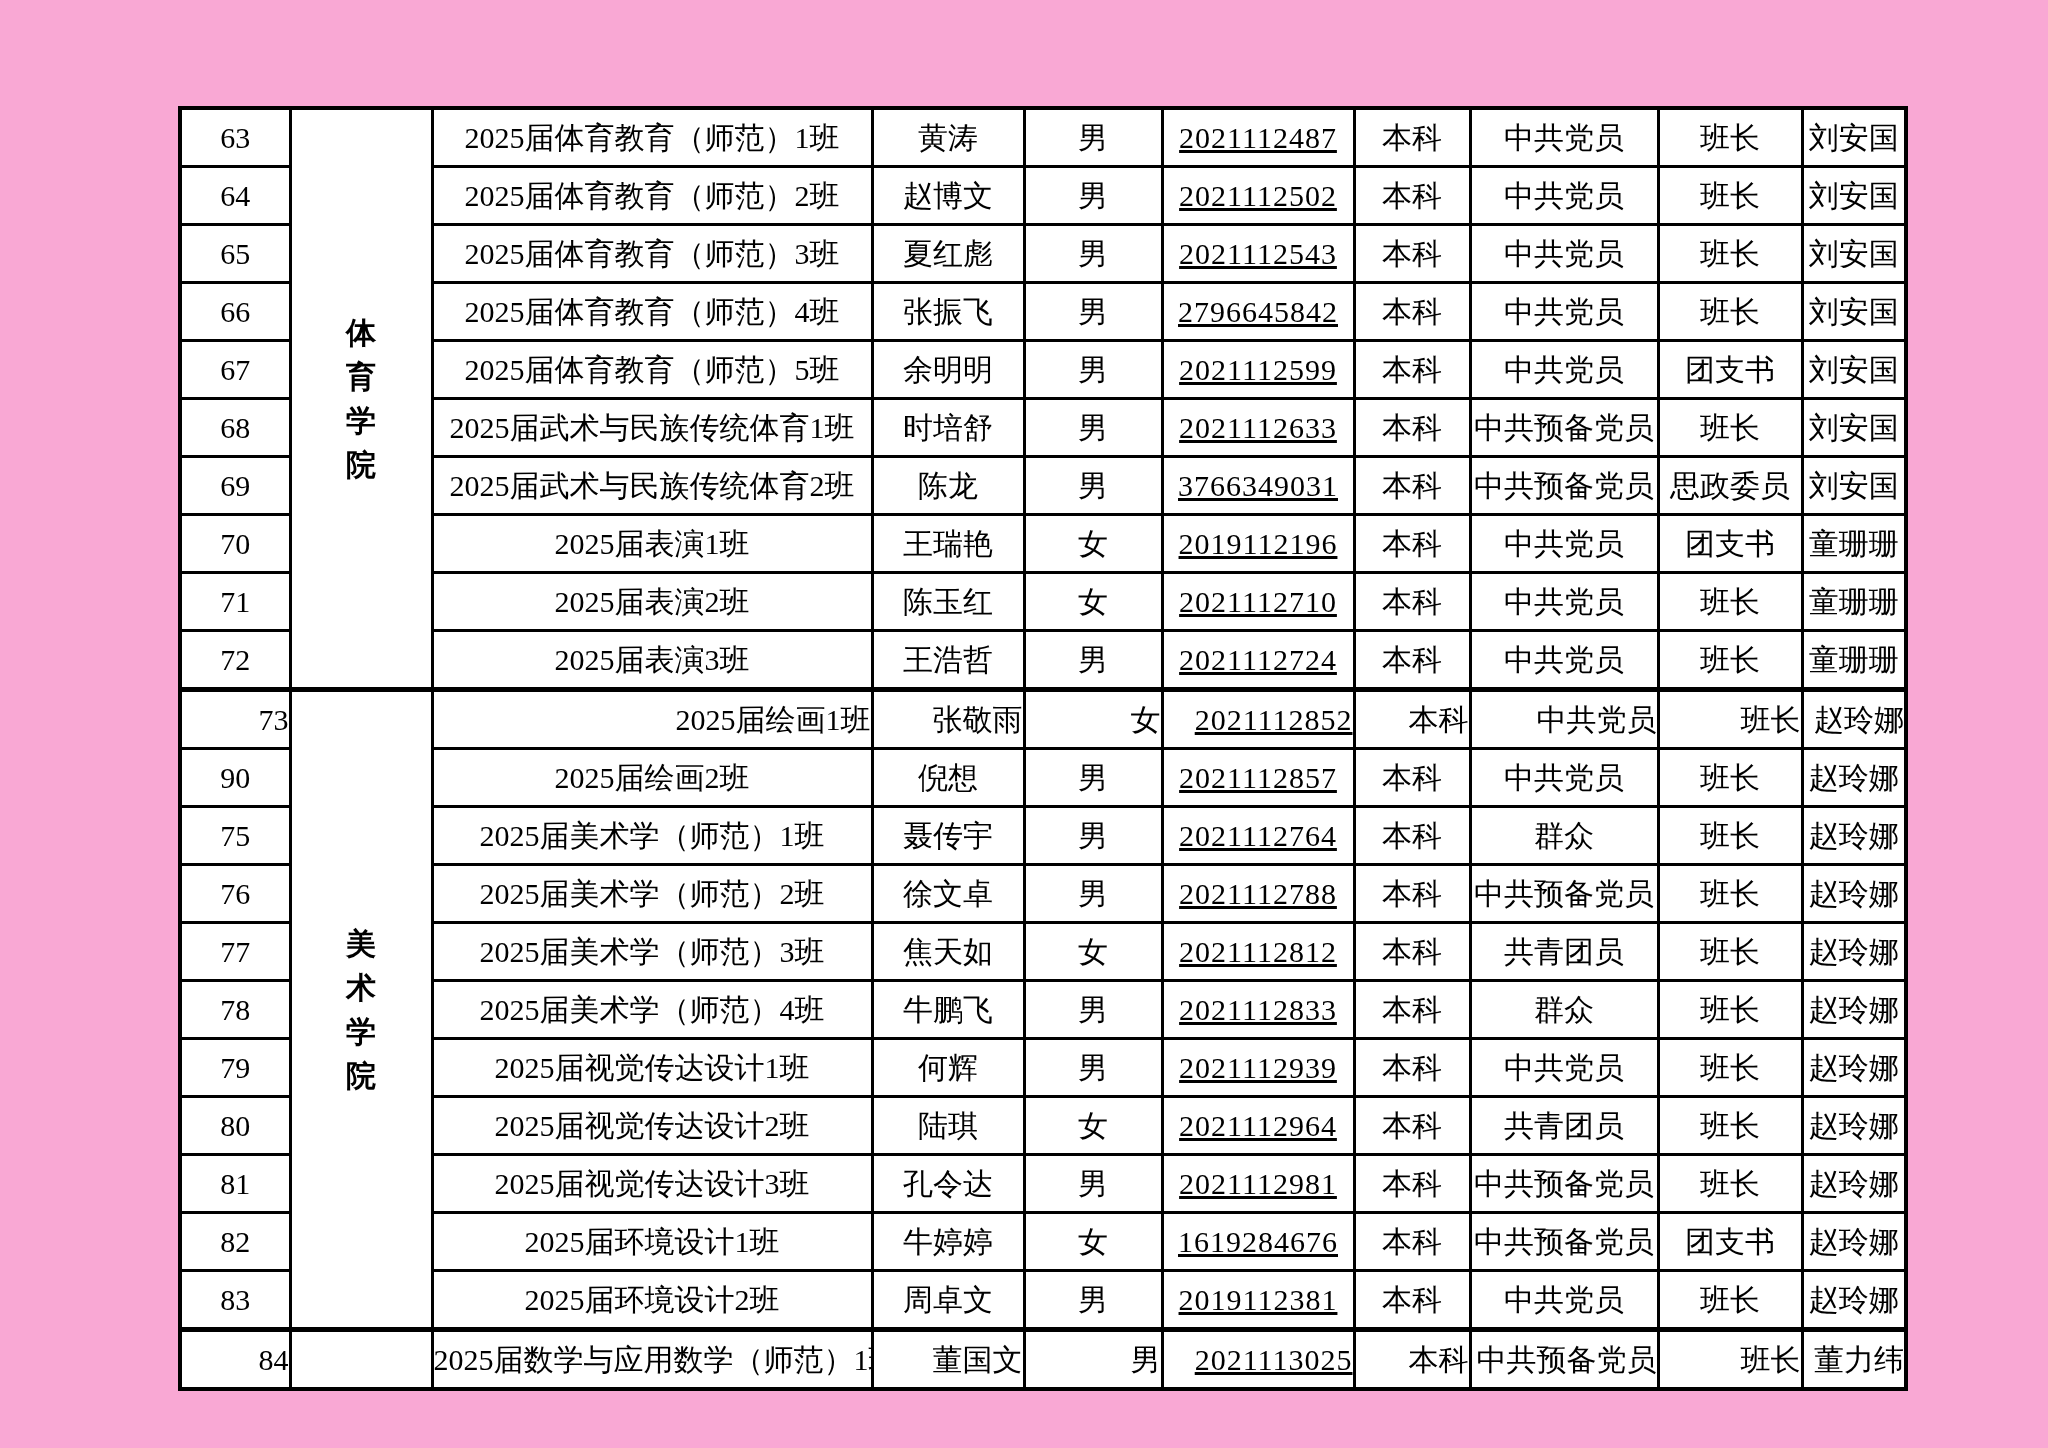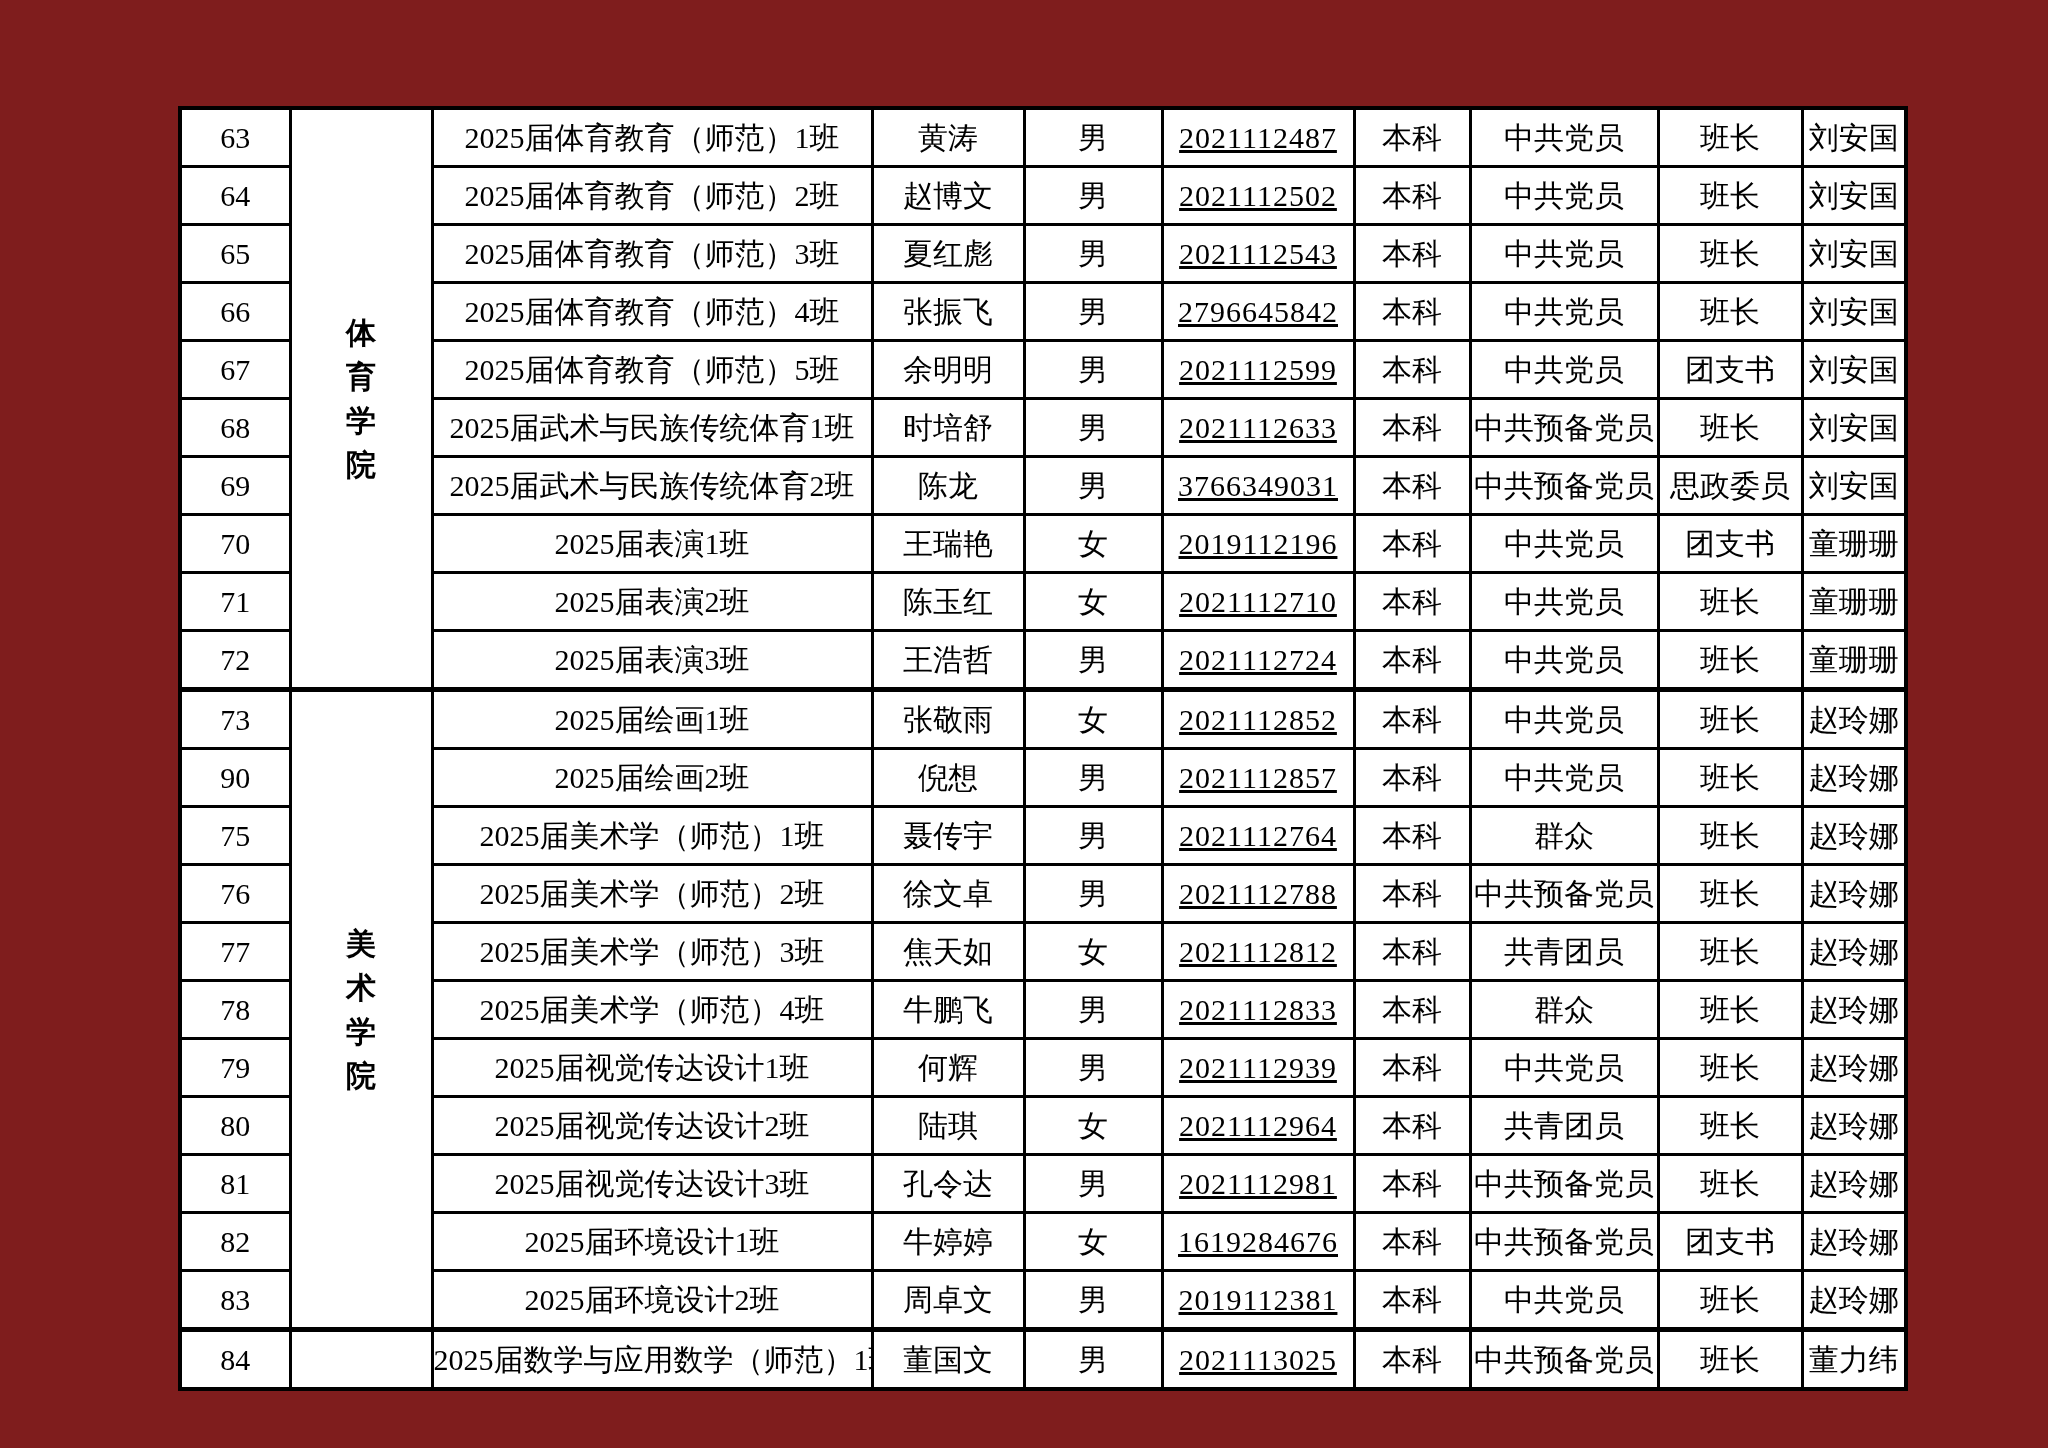--- a/index.html
+++ b/index.html
@@ -4,21 +4,21 @@
 <style>
   html,body{margin:0;padding:0;}
   body{
     width:2048px;height:1448px;
     background:#ffffff;
     font-family:"Liberation Serif","DejaVu Serif",serif;
     color:#000;
     overflow:hidden;
     position:relative;
   }
-  .page{position:absolute;inset:0;background:#7f1d1d;}
+  .page{position:absolute;inset:0;background:#f9a8d4;}
   table.roster{
     position:absolute;
     left:178px;top:106px;
     width:1730px;height:1219px;
     border-collapse:collapse;
     table-layout:fixed;
   }
   table.roster td{
     border:3px solid #000;
     text-align:center;
@@ -39,21 +39,21 @@
   td.cell-college .vstack{
     display:flex;flex-direction:column;align-items:center;
     justify-content:center;gap:14px;
   }
   td.cell-class{
     text-align:left;
     padding-left:5px;
     margin-left:12px;
   }
   td.cell-id{font-size:30px;letter-spacing:1px;text-decoration:underline;}
-  tr.section-start td{border-top-width:5px;}
+  tr.section-start td{border-top-width:5px;text-align:right;}
   table.roster{border:4px solid #000;}
 </style>
 </head>
 <body>
 
 <div class="page">
   <table class="roster">
     <colgroup>
       <col style="width:110px">
       <col style="width:142px">

